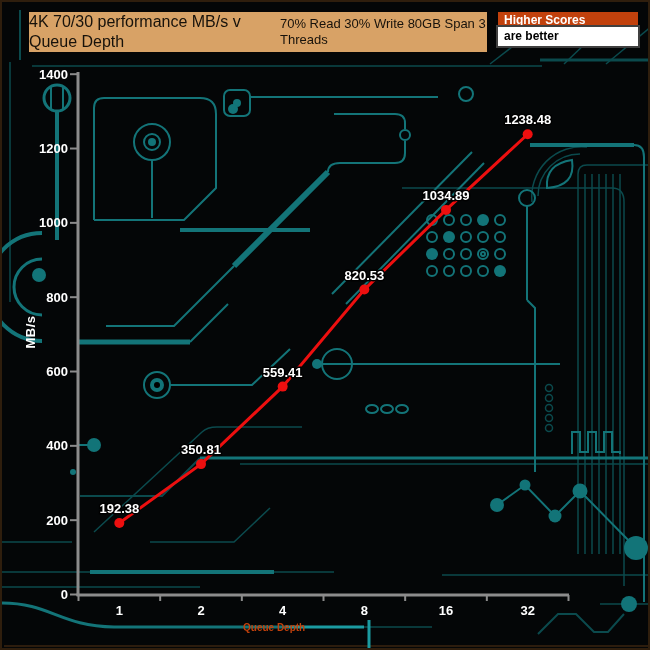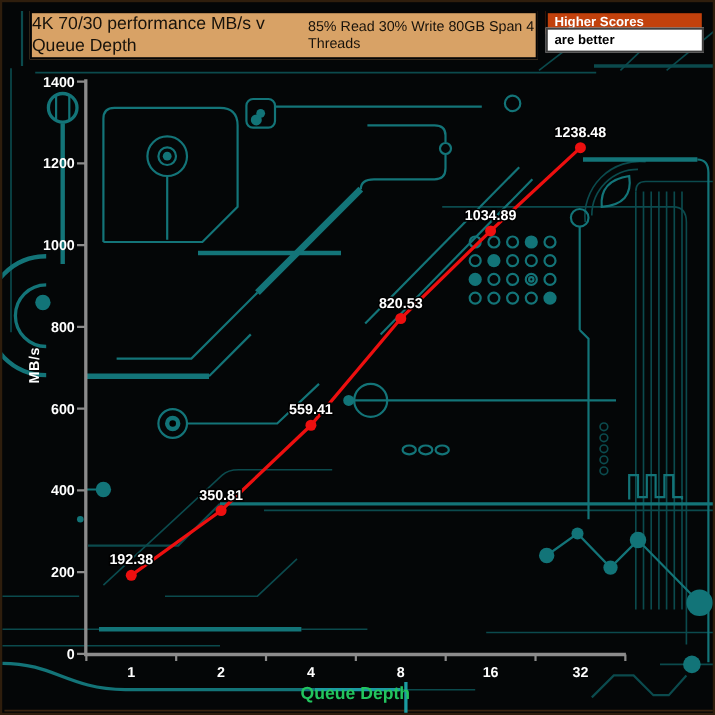--- a/index.html
+++ b/index.html
@@ -7,21 +7,21 @@
   .screen{position:relative;width:650px;height:650px;box-sizing:border-box;
     background:#040607;border:2px solid #2f1e0d;overflow:hidden;}
   .screen svg{position:absolute;left:0;top:0;}
   #bg{z-index:1;}
   #plot{z-index:3;}
   #plot text{font-family:"Liberation Sans",sans-serif;}
   .ylabel{position:absolute;z-index:4;left:2px;top:321px;width:56px;height:18px;
     text-align:center;color:#fff;font-weight:bold;font-size:13px;
     transform:rotate(-90deg);letter-spacing:.5px;}
   .xlabel{position:absolute;z-index:4;left:241px;top:620px;width:160px;
-    text-align:center;color:#22c55e;font-weight:bold;font-size:16px;}
+    color:#c2410c;font-weight:bold;font-size:10px;}
   .title-box{position:absolute;z-index:5;left:25px;top:8px;width:462px;height:44px;
     box-sizing:border-box;background:#d8a266;border:2px solid #050505;
     display:flex;justify-content:center;align-items:center;}
   .title-main{font-size:16px;color:#17120b;line-height:20px;}
   .title-sub{font-size:13px;color:#17120b;line-height:16px;}
   .badge{position:absolute;z-index:5;left:494px;top:8px;width:144px;height:21px;
     box-sizing:border-box;background:#c2410c;border:2px solid #050505;color:#fff;
     font-weight:bold;font-size:12px;line-height:17px;padding-left:6px;}
   .badge-sub{position:absolute;z-index:5;left:494px;top:23px;width:144px;height:23px;
     box-sizing:border-box;background:#fff;border:2px solid #404040;color:#000;
@@ -203,18 +203,18 @@
       <text x="444" y="197.89052357142856" fill="#ffffff" text-anchor="middle" font-size="13" font-weight="bold" paint-order="stroke" stroke="#000" stroke-width="3">1034.89</text>
       <circle cx="525.6666666666667" cy="132.2277542857143" r="5" fill="#ed0f0f"></circle>
       <text x="525.6666666666667" y="122.2277542857143" fill="#ffffff" text-anchor="middle" font-size="13" font-weight="bold" paint-order="stroke" stroke="#000" stroke-width="3">1238.48</text>
     </svg>
 
   <div class="ylabel">MB/s</div>
   <div class="xlabel">Queue Depth</div>
 
   <div class="title-box">
     <div class="title-main">4K 70/30 performance MB/s v Queue Depth</div>
-    <div class="title-sub">85% Read 30% Write 80GB Span 4 Threads</div>
+    <div class="title-sub">70% Read 30% Write 80GB Span 3 Threads</div>
   </div>
 
   <div class="badge">Higher Scores</div>
   <div class="badge-sub">are better</div>
 </div>
 
 </body></html>

